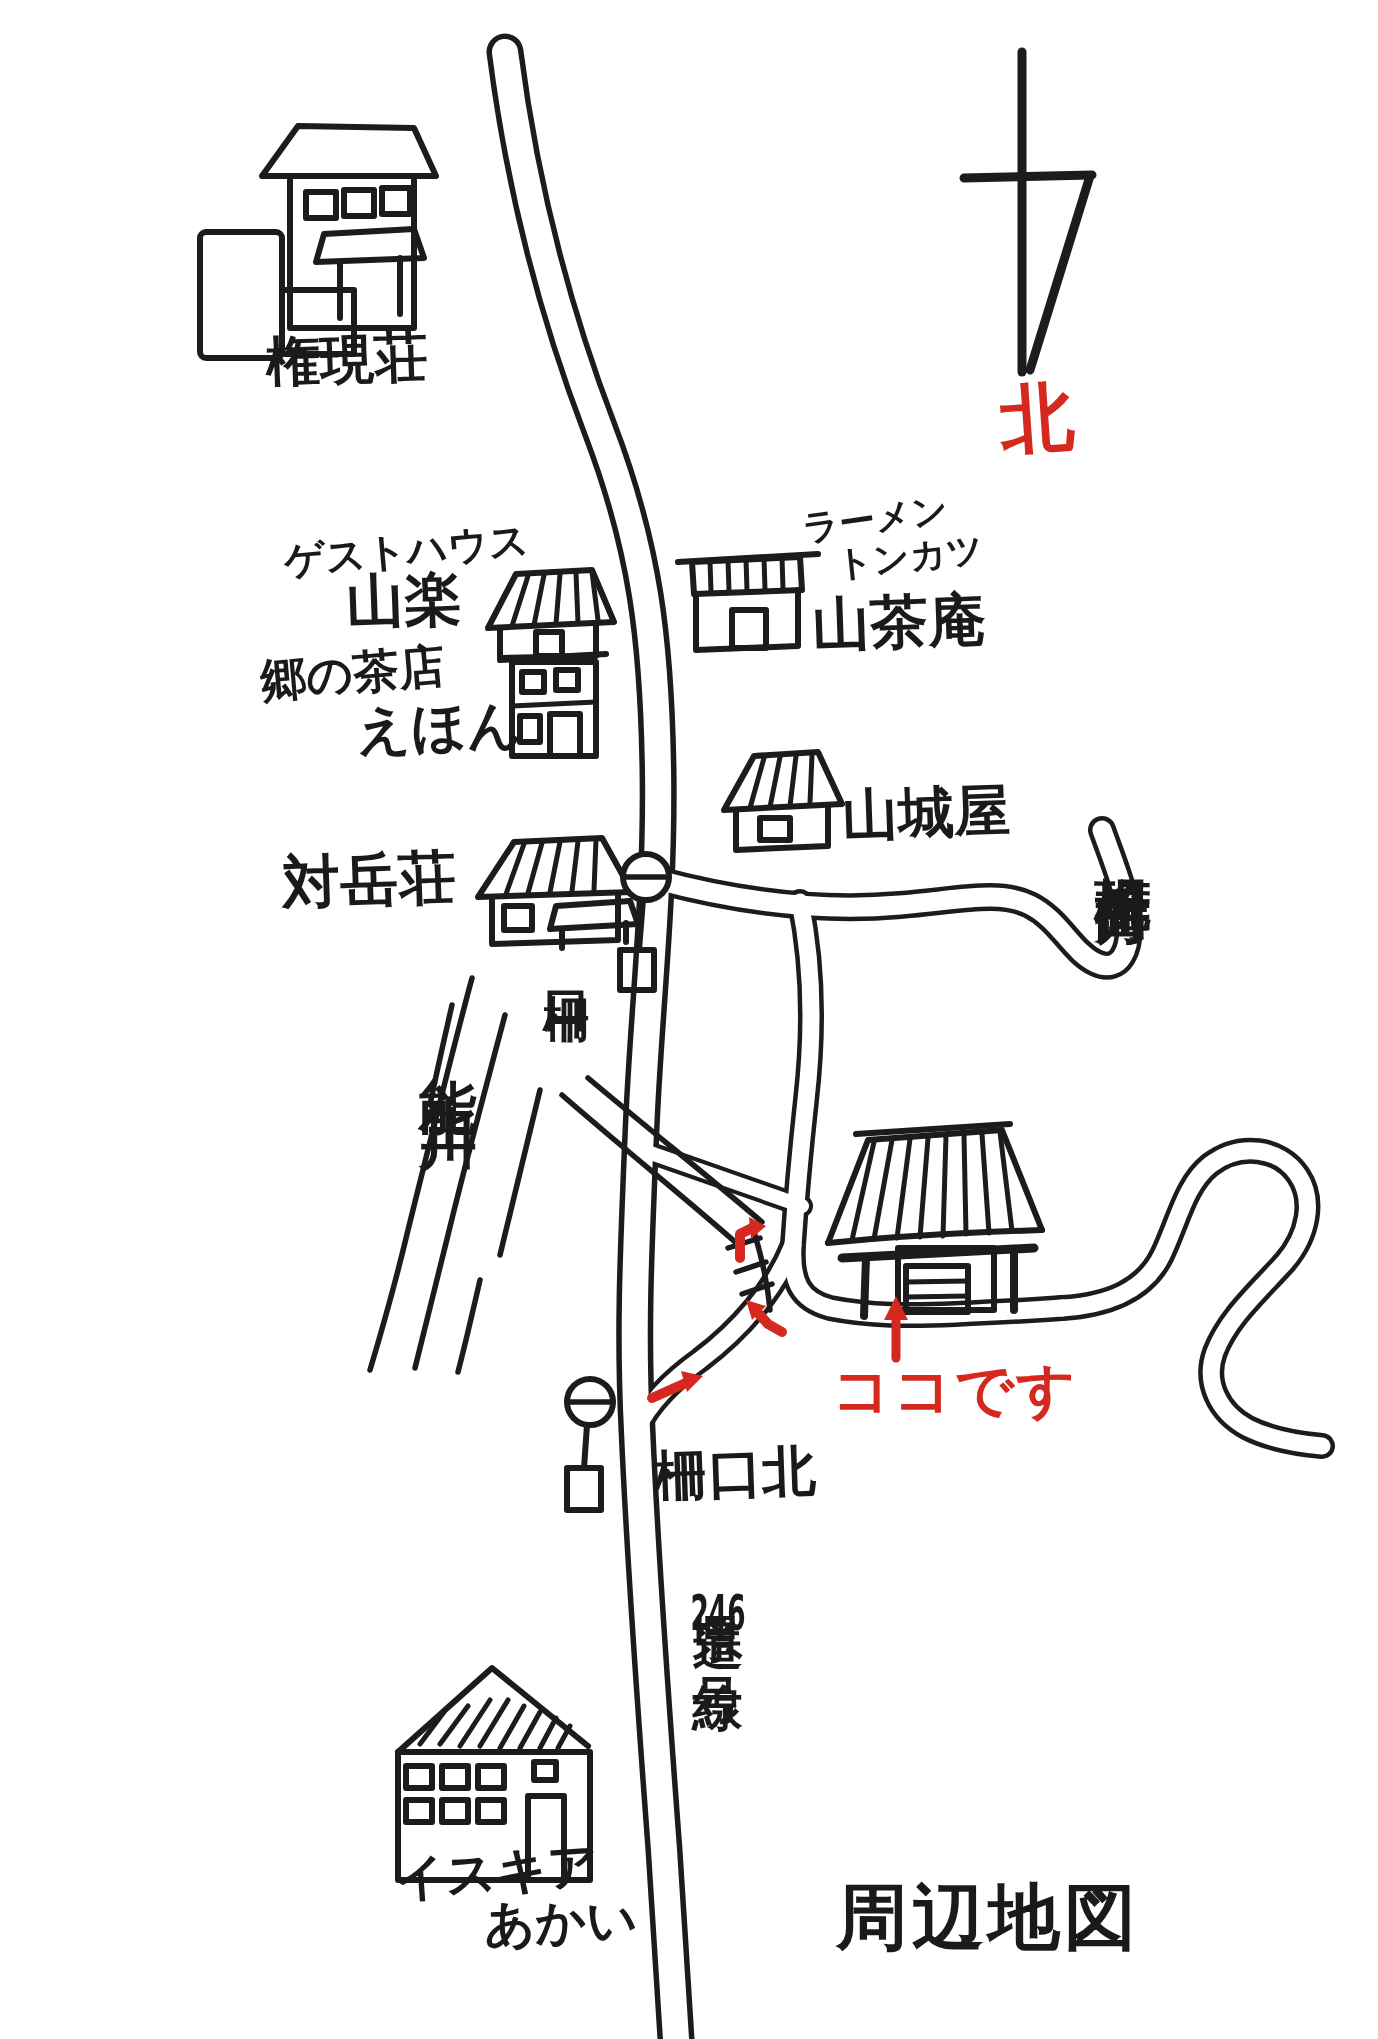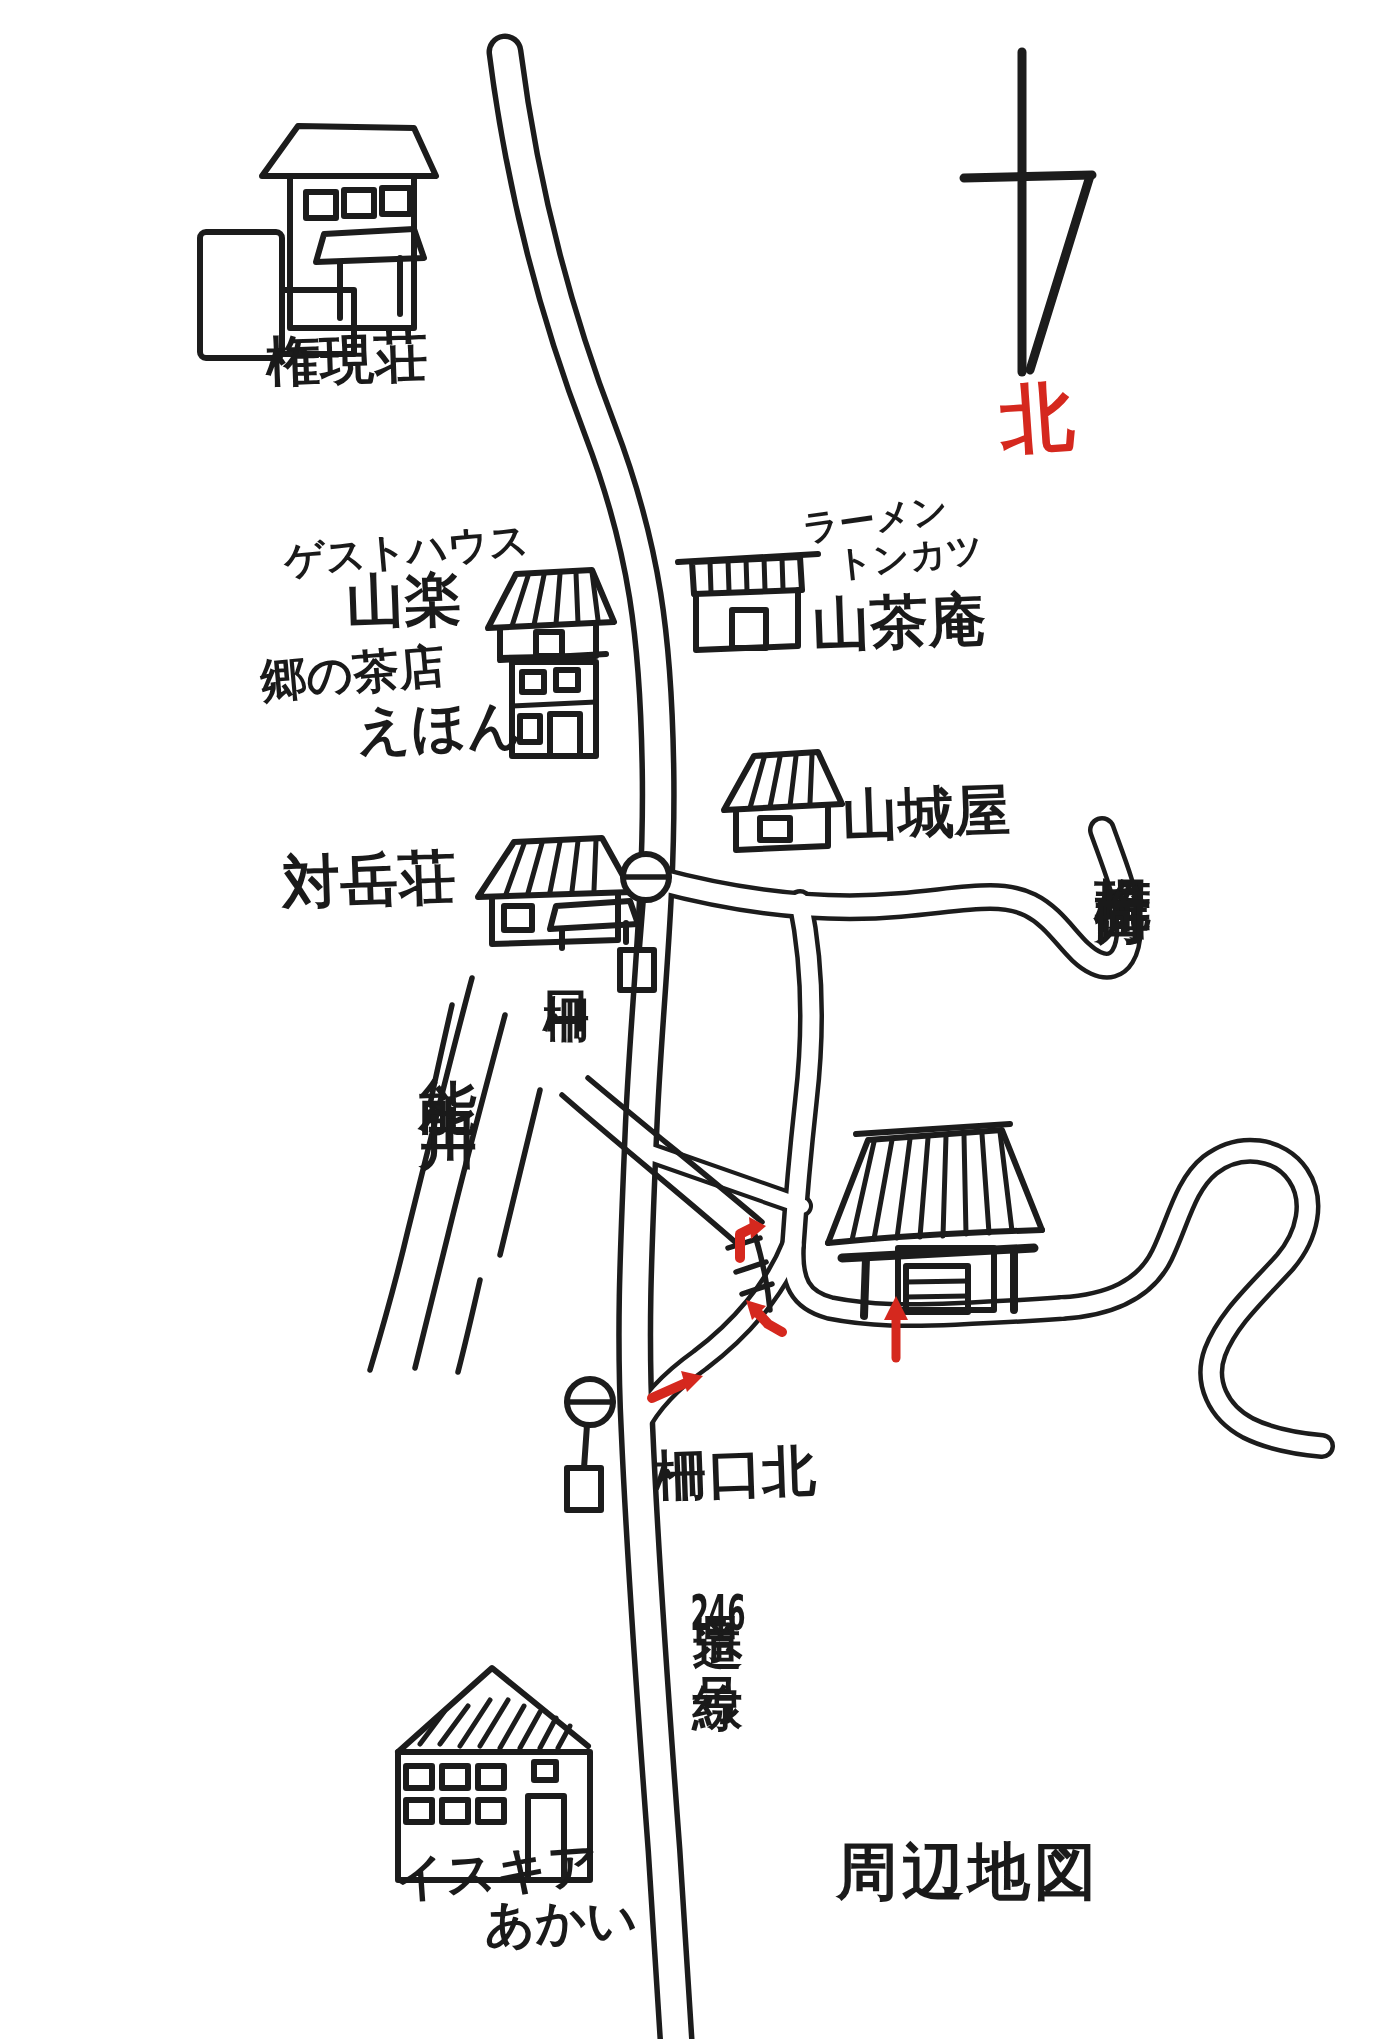--- a/index.html
+++ b/index.html
@@ -216,27 +216,28 @@
   <div class="label" style="left:842px;top:784px;font-size:56px;transform:rotate(-2deg);">山城屋</div>
 
   <div class="label" style="left:282px;top:850px;font-size:58px;transform:rotate(-2deg);">対岳荘</div>
 
   <div class="label v" style="left:542px;top:956px;font-size:48px;">柵口</div>
 
   <div class="label v" style="left:418px;top:1030px;font-size:58px;letter-spacing:18px;">能生川</div>
 
   <div class="label v" style="left:1094px;top:832px;font-size:56px;letter-spacing:3px;">権現岳方向</div>
 
+  <div class="label red" style="left:832px;top:1360px;font-size:58px;letter-spacing:2px;">ココです</div>
 
   <div class="label" style="left:654px;top:1446px;font-size:54px;transform:rotate(-2deg);">柵口北</div>
 
   <div class="label v" style="left:692px;top:1576px;font-size:50px;letter-spacing:6px;">
     <span>県道</span><span class="tcy">246</span><span>号線</span>
   </div>
 
   <div class="label red" style="left:1000px;top:380px;font-size:74px;transform:rotate(-4deg);">北</div>
 
-  <div class="label" style="left:836px;top:1840px;font-size:62px;letter-spacing:4px;">周辺地図</div>
+  <div class="label" style="left:836px;top:1880px;font-size:72px;letter-spacing:4px;">周辺地図</div>
 
   <div class="label" style="left:394px;top:1846px;font-size:50px;transform:rotate(-4deg);">イスキア</div>
   <div class="label" style="left:484px;top:1896px;font-size:50px;transform:rotate(-2deg);">あかい</div>
 
 </div>
 
 </body></html>

